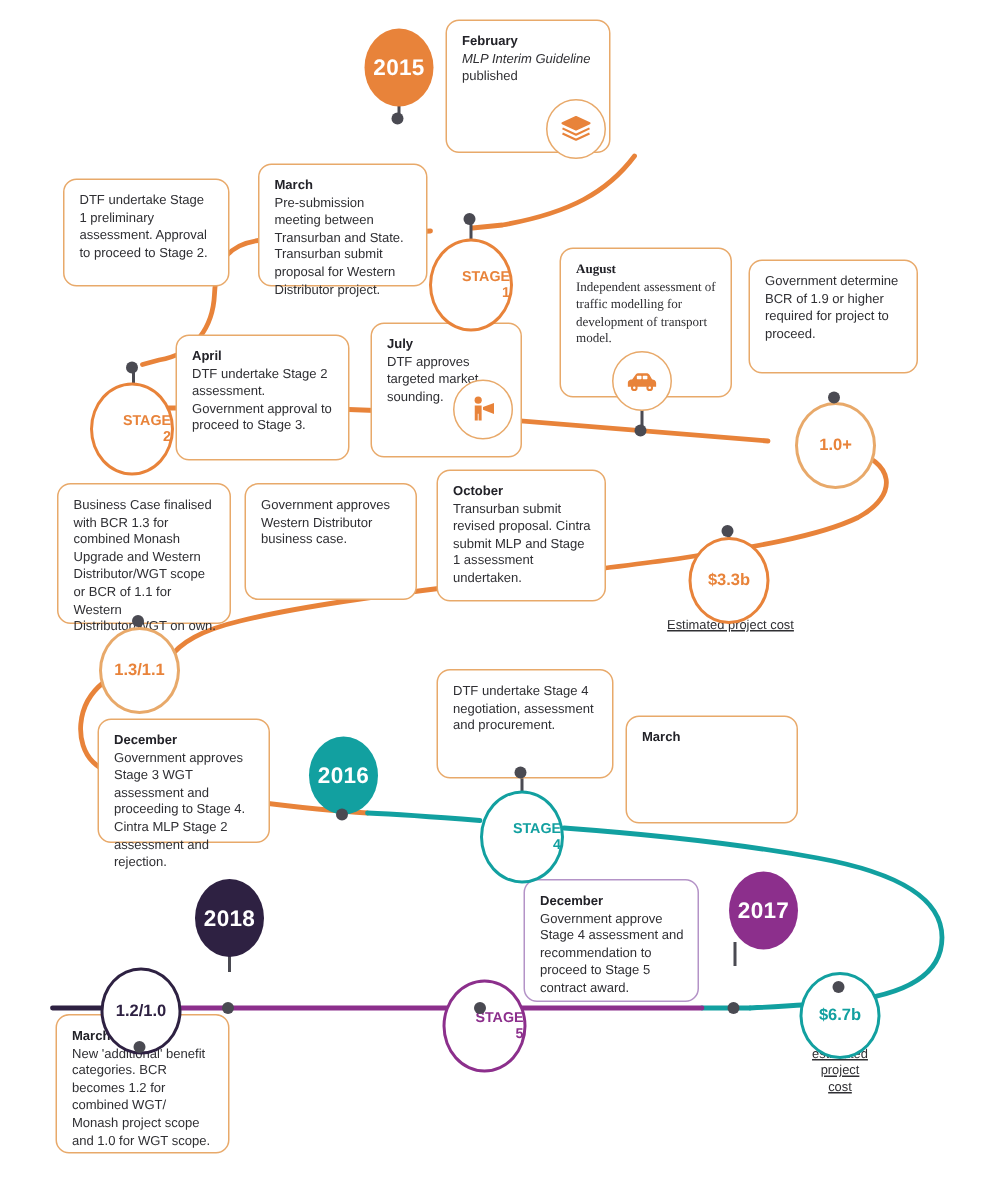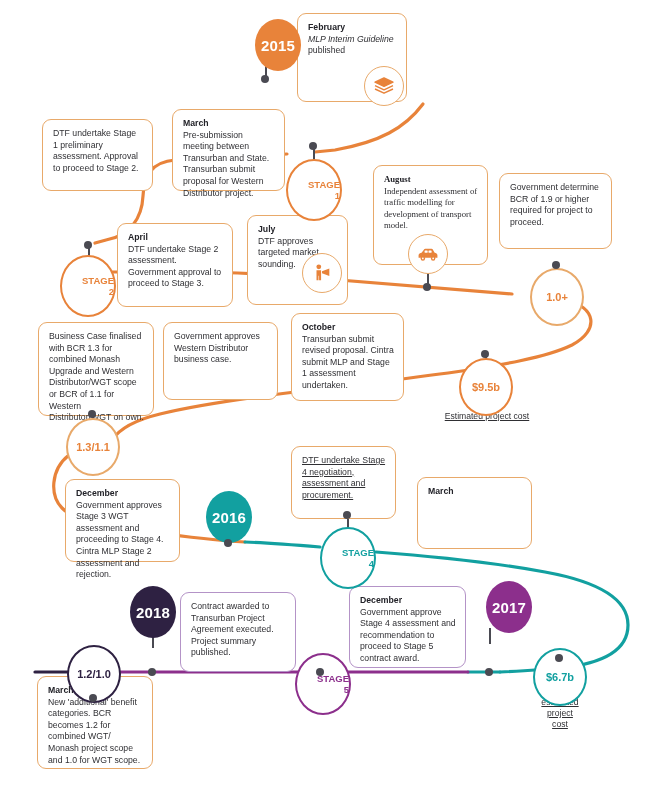--- a/index.html
+++ b/index.html
@@ -173,21 +173,21 @@
 
   <div class="stem v" style="left:152px;top:630px;height:18px;"></div>
   <div class="dot" style="left:148px;top:668px;"></div>
 
   <div class="stem v" style="left:320px;top:658px;height:16px;"></div>
   <div class="dot" style="left:316px;top:668px;"></div>
 
   <div class="stem v" style="left:93px;top:684px;height:16px;"></div>
   <div class="dot" style="left:89px;top:694px;"></div>
 
-  <div class="node year y2015" style="left:255px;top:19px;">
+  <div class="node year y2015" style="left:243px;top:19px;">
     <span>2015</span>
   </div>
 
   <div class="node year y2016" style="left:206px;top:491px;">
     <span>2016</span>
   </div>
 
   <div class="node year y2017" style="left:486px;top:581px;">
     <span>2017</span>
   </div>
@@ -214,21 +214,21 @@
   <div class="node stage-ring purple" style="left:295px;top:653px;">
     <span class="sl">STAGE</span>
     <span class="sn">5</span>
   </div>
 
   <div class="node val-ring orange" style="left:530px;top:268px;">
     <span>1.0+</span>
   </div>
 
   <div class="node val-ring orange-strong" style="left:459px;top:358px;">
-    <span>$9.5b</span>
+    <span>$3.3b</span>
   </div>
   <div class="caption" style="left:427px;top:411px;width:120px;">Estimated project cost</div>
 
   <div class="node val-ring orange" style="left:66px;top:418px;">
     <span>1.3/1.1</span>
   </div>
 
   <div class="node val-ring dark" style="left:67px;top:645px;">
     <span>1.2/1.0</span>
   </div>
@@ -318,35 +318,32 @@
   <div class="card" style="left:291px;top:313px;width:113px;height:88px;">
     <span class="mhead">October</span>
     <p>Transurban submit revised proposal. Cintra submit MLP and Stage 1 assessment undertaken.</p>
   </div>
 
   <div class="card" style="left:65px;top:479px;width:115px;height:83px;">
     <span class="mhead">December</span>
     <p>Government approves Stage 3 WGT assessment and proceeding to Stage 4. Cintra MLP Stage 2 assessment and rejection.</p>
   </div>
 
-  <div class="card" style="left:291px;top:446px;width:105px;height:73px;text-decoration:underline;">
+  <div class="card" style="left:291px;top:446px;width:118px;height:73px;">
     <p>DTF undertake Stage 4 negotiation, assessment and procurement.</p>
   </div>
 
   <div class="card" style="left:417px;top:477px;width:115px;height:72px;">
     <span class="mhead">March</span>
   </div>
 
   <div class="card purple" style="left:349px;top:586px;width:117px;height:82px;">
     <span class="mhead">December</span>
     <p>Government approve Stage 4 assessment and recommendation to proceed to Stage 5 contract award.</p>
   </div>
 
-  <div class="card purple" style="left:180px;top:592px;width:116px;height:80px;">
-    <p>Contract awarded to Transurban Project Agreement executed. Project summary published.</p>
-  </div>
 
   <div class="card" style="left:37px;top:676px;width:116px;height:93px;">
     <span class="mhead">March</span>
     <p>New 'additional' benefit categories. BCR becomes 1.2 for combined WGT/ Monash project scope and 1.0 for WGT scope.</p>
   </div>
 
 </div>
 
 </body></html>

